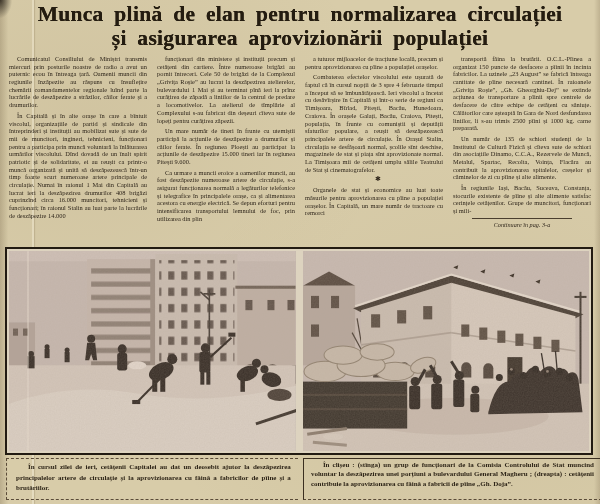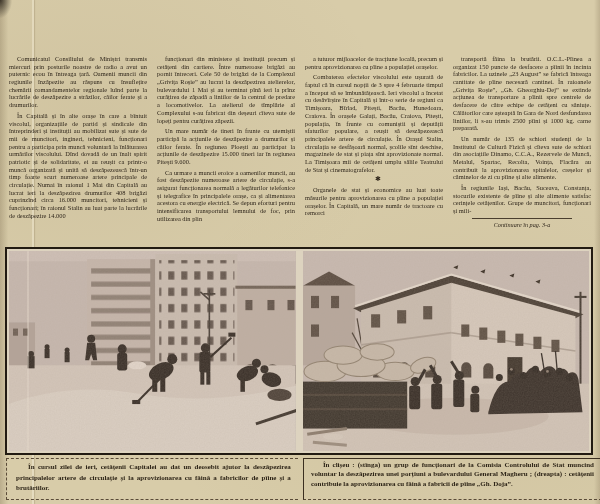--- a/index.html
+++ b/index.html
@@ -50,20 +50,22 @@
     padding:2px 7px 2px 7px;line-height:1.35;}
 </style>
 </head>
 <body>
 
 <div class="page">
   <div class="blotch"></div>
   <div class="crease"></div>
 
   <div class="headline">
+    <div>Munca plină de elan pentru normalizarea circulației</div>
+    <div>și asigurarea aprovizionării populației</div>
   </div>
 
   <div class="cols">
     <div class="col">
       <p>Comunicatul Consiliului de Miniștri transmis miercuri prin posturile noastre de radio a avut un puternic ecou în întreaga țară. Oamenii muncii din regiunile înzăpezite au răspuns cu însuflețire chemării comandamentelor regionale luînd parte la lucrările de deszăpezire a străzilor, căilor ferate și a drumurilor.</p>
       <p>În Capitală și în alte orașe în care a bîntuit viscolul, organizațiile de partid și sindicale din întreprinderi și instituții au mobilizat sute și sute de mii de muncitori, ingineri, tehnicieni, funcționari pentru a participa prin muncă voluntară la înlăturarea urmărilor viscolului. Dînd dovadă de un înalt spirit patriotic și de solidaritate, ei au reușit ca printr-o muncă organizată și unită să deszăpezească într-un timp foarte scurt numeroase artere principale de circulație. Numai în raionul 1 Mai din Capitală au lucrat ieri la deszăpezirea drumurilor 408 brigăzi cuprinzînd circa 16.000 muncitori, tehnicieni și funcționari; în raionul Stalin au luat parte la lucrările de deszăpezire 14.000</p>
     </div>
     <div class="col">
       <p>funcționari din ministere și instituții precum și cetățeni din cartiere. Între numeroase brigăzi au pornit întreceri. Cele 50 de brigăzi de la Complexul „Grivița Roșie” au lucrat la deszăpezirea atelierelor, bulevardului 1 Mai și au terminat pînă ieri la prînz curățirea de zăpadă a liniilor de la centrul de predare a locomotivelor. La atelierul de tîmplărie al Complexului s-au fabricat din deșeuri cîteva sute de lopeți pentru curățirea zăpezii.</p>
       <p>Un mare număr de tineri în frunte cu utemiștii participă la acțiunile de deszăpezire a drumurilor și căilor ferate. În regiunea Ploești au participat la acțiunile de deszăpezire 15.000 tineri iar în regiunea Pitești 9.600.</p>

